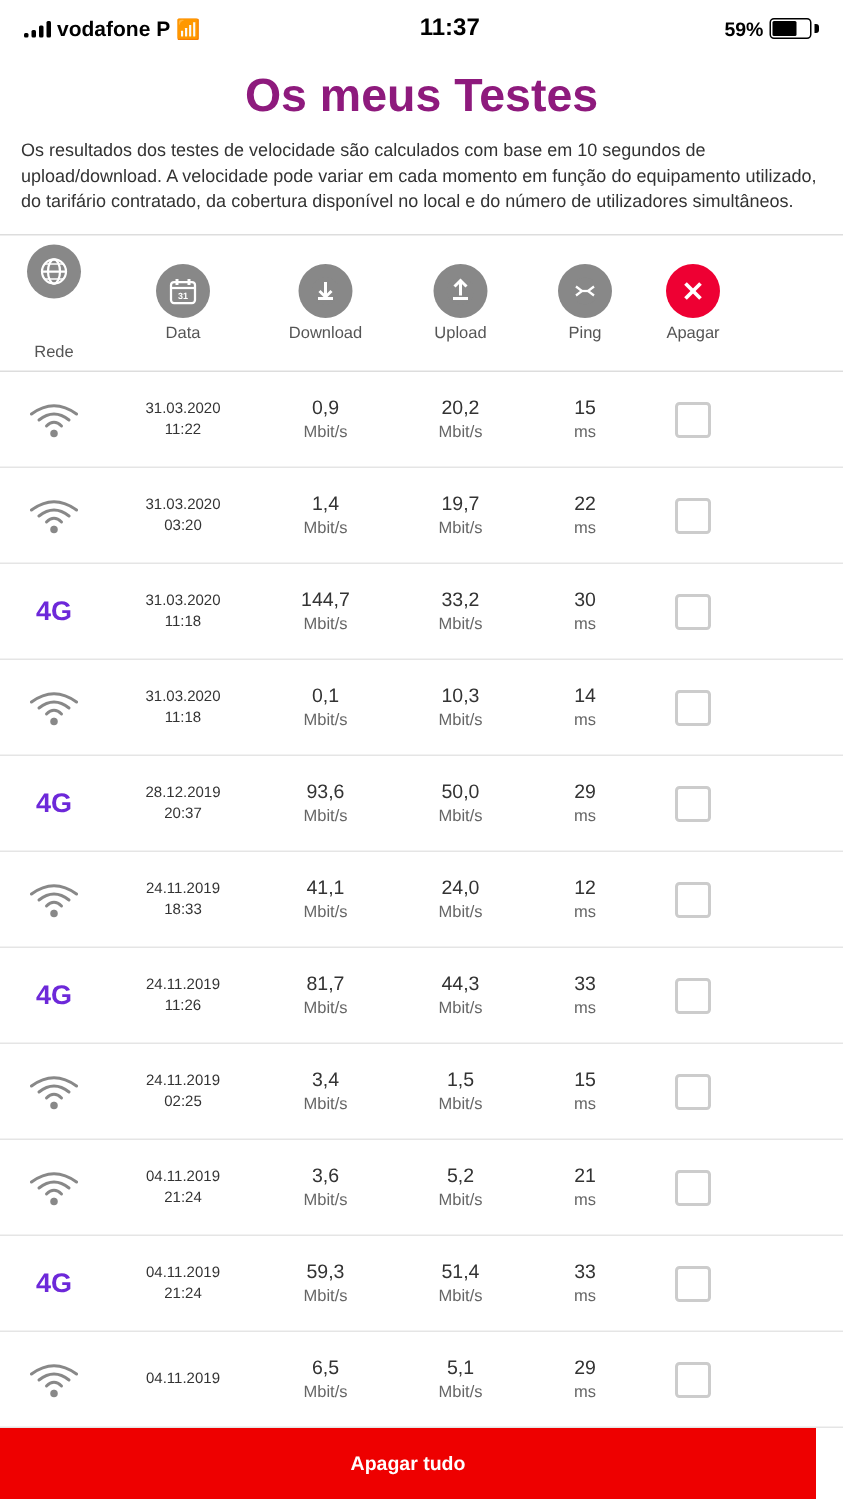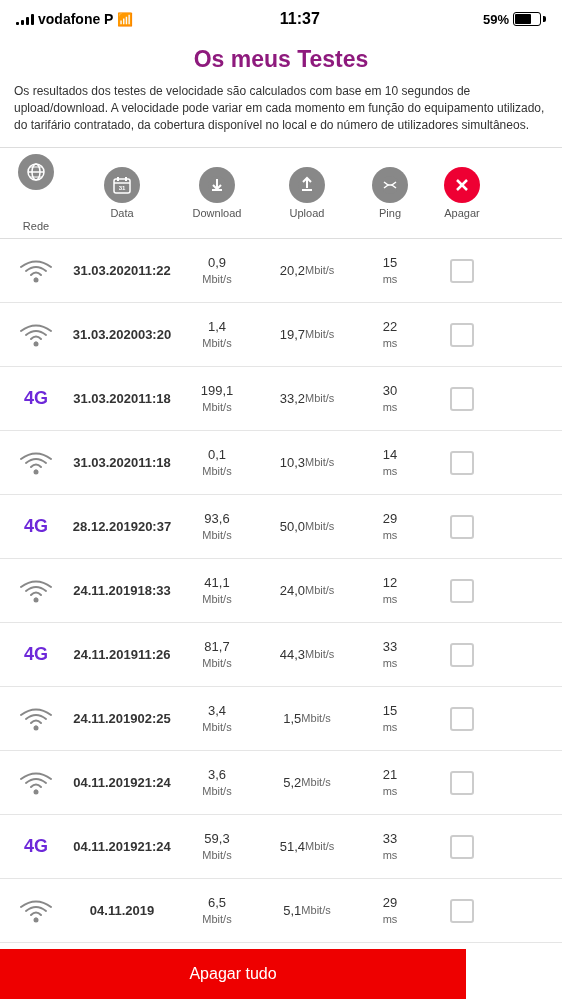--- a/index.html
+++ b/index.html
@@ -59,21 +59,21 @@
     .battery-tip {
       width: 3px;
       height: 6px;
       background: #000;
       border-radius: 0 2px 2px 0;
     }
 
     
     .page-title {
       text-align: center;
-      font-size: 23px;
+      font-size: 31px;
       font-weight: 600;
       color: #8e1a7d;
       padding: 12px 16px 10px;
     }
 
     
     .description {
       font-size: 12px;
       color: #333;
       padding: 0 14px 14px;
@@ -126,23 +126,23 @@
       padding: 10px 0;
       min-height: 64px;
     }
     .cell {
       display: flex;
       align-items: center;
       justify-content: center;
       text-align: center;
     }
     .cell.rede { flex: 0 0 72px; }
-    .cell.data { flex: 0 0 100px; font-size: 13px; color: #333; line-height: 1.4; flex-direction: row; font-weight: bold; }
+    .cell.data { flex: 0 0 100px; font-size: 10px; color: #333; line-height: 1.4; flex-direction: column; }
     .cell.download { flex: 0 0 90px; font-size: 13px; color: #333; flex-direction: column; line-height: 1.4; }
-    .cell.upload { flex: 0 0 90px; font-size: 13px; color: #333; flex-direction: row; line-height: 1.4; }
+    .cell.upload { flex: 0 0 90px; font-size: 13px; color: #333; flex-direction: column; line-height: 1.4; justify-content: space-between; }
     .cell.ping { flex: 0 0 76px; font-size: 13px; color: #333; flex-direction: column; line-height: 1.4; }
     .cell.apagar { flex: 0 0 68px; }
 
     
     .network-4g {
       font-size: 18px;
       font-weight: 700;
       color: #6d28d9;
     }
 
@@ -153,25 +153,25 @@
       border: 2px solid #ccc;
       border-radius: 3px;
       background: #fff;
     }
 
     
     .bottom-btn {
       position: fixed;
       bottom: 0;
       left: 0;
-      width: 466px;
+      width: 544px;
       background: #e00;
       color: white;
-      font-size: 16px;
-      font-weight: 400;
+      font-size: 13px;
+      font-weight: 700;
       text-align: center;
       padding: 16px;
       cursor: pointer;
     }
 
     .cell-value { font-size: 13px; }
     .cell-unit { font-size: 11px; color: #666; }
   </style>
 </head>
 <body>
@@ -340,21 +340,21 @@
   </div>
     <div class="data-row">
     <div class="cell rede">
         <span class="network-4g">4G</span>
       </div>
     <div class="cell data">
       <span>31.03.2020</span>
       <span>11:18</span>
     </div>
     <div class="cell download">
-      <span class="cell-value">199,1</span>
+      <span class="cell-value">144,7</span>
       <span class="cell-unit">Mbit/s</span>
     </div>
     <div class="cell upload">
       <span class="cell-value">33,2</span>
       <span class="cell-unit">Mbit/s</span>
     </div>
     <div class="cell ping">
       <span class="cell-value">30</span>
       <span class="cell-unit">ms</span>
     </div>

